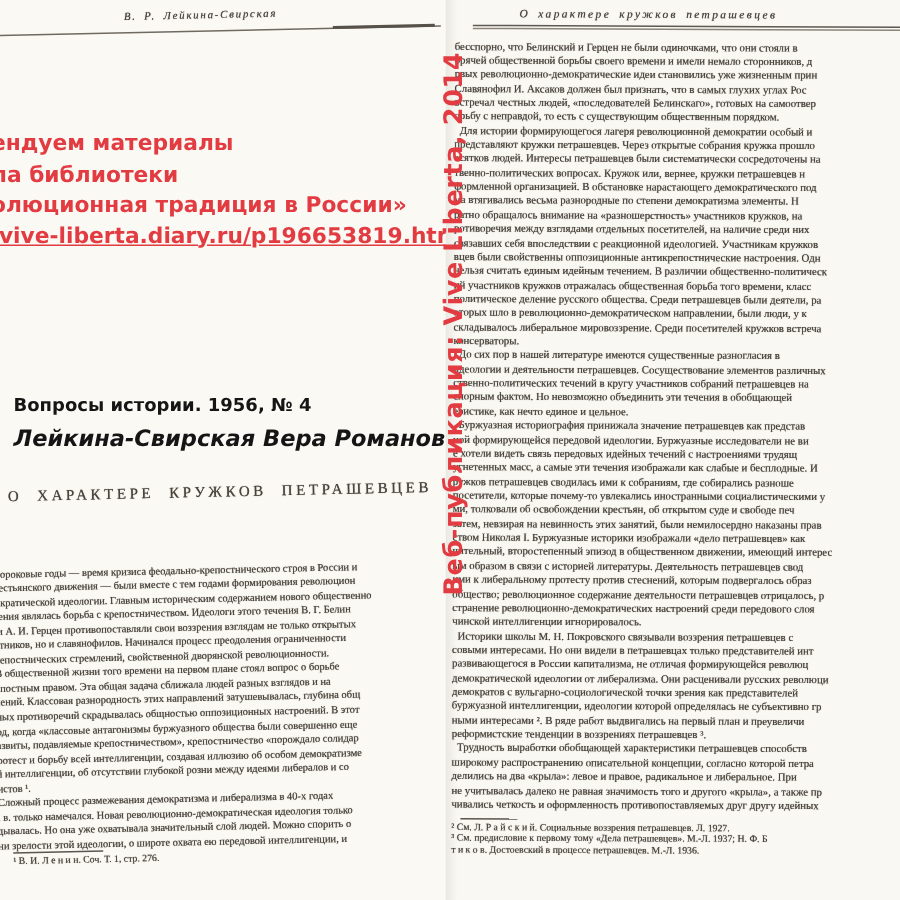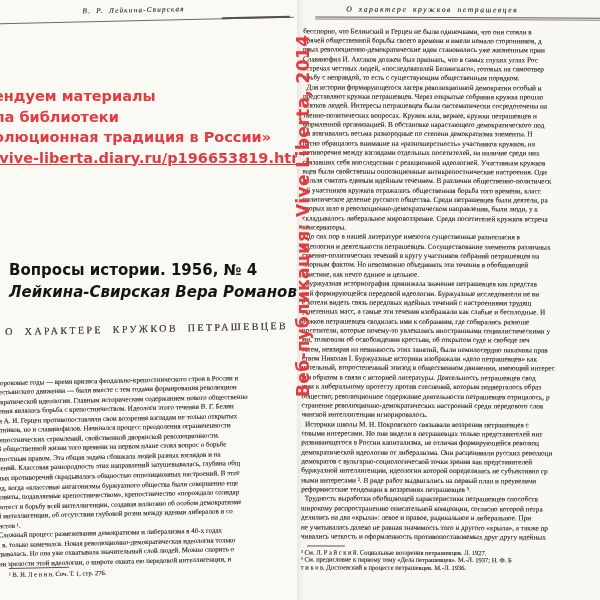--- a/index.html
+++ b/index.html
@@ -52,21 +52,21 @@
   .fn-right { top:549px; left:5px; width:320px; }
   .fn-right .tline { line-height:7.4px; }
 
   
   .promo { position:absolute; top:86px; left:-6px; z-index:5;
            color:#e23b41; font-weight:700; font-size:14.5px; }
   .promo .pline { line-height:20.5px; white-space:pre; }
   .promo .plink { text-decoration:underline; cursor:pointer; }
 
   .citation { position:absolute; top:259px; left:9px; z-index:5; color:#151515; }
-  .cit-src    { font-size:15px; font-weight:700; line-height:22px; white-space:pre; }
+  .cit-src    { font-size:12px; font-weight:700; line-height:22px; white-space:pre; }
   .cit-author { font-size:15px; font-weight:700; font-style:italic; line-height:22px; white-space:pre; }
 
   .vertical-credit { position:absolute; left:293px; top:397px; width:374px; z-index:6;
                      transform:rotate(-90deg); transform-origin:0 0;
                      color:#e23b41; font-weight:700; font-size:17px; letter-spacing:0.4px;
                      white-space:pre; }
 </style>
 </head>
 <body>
 

